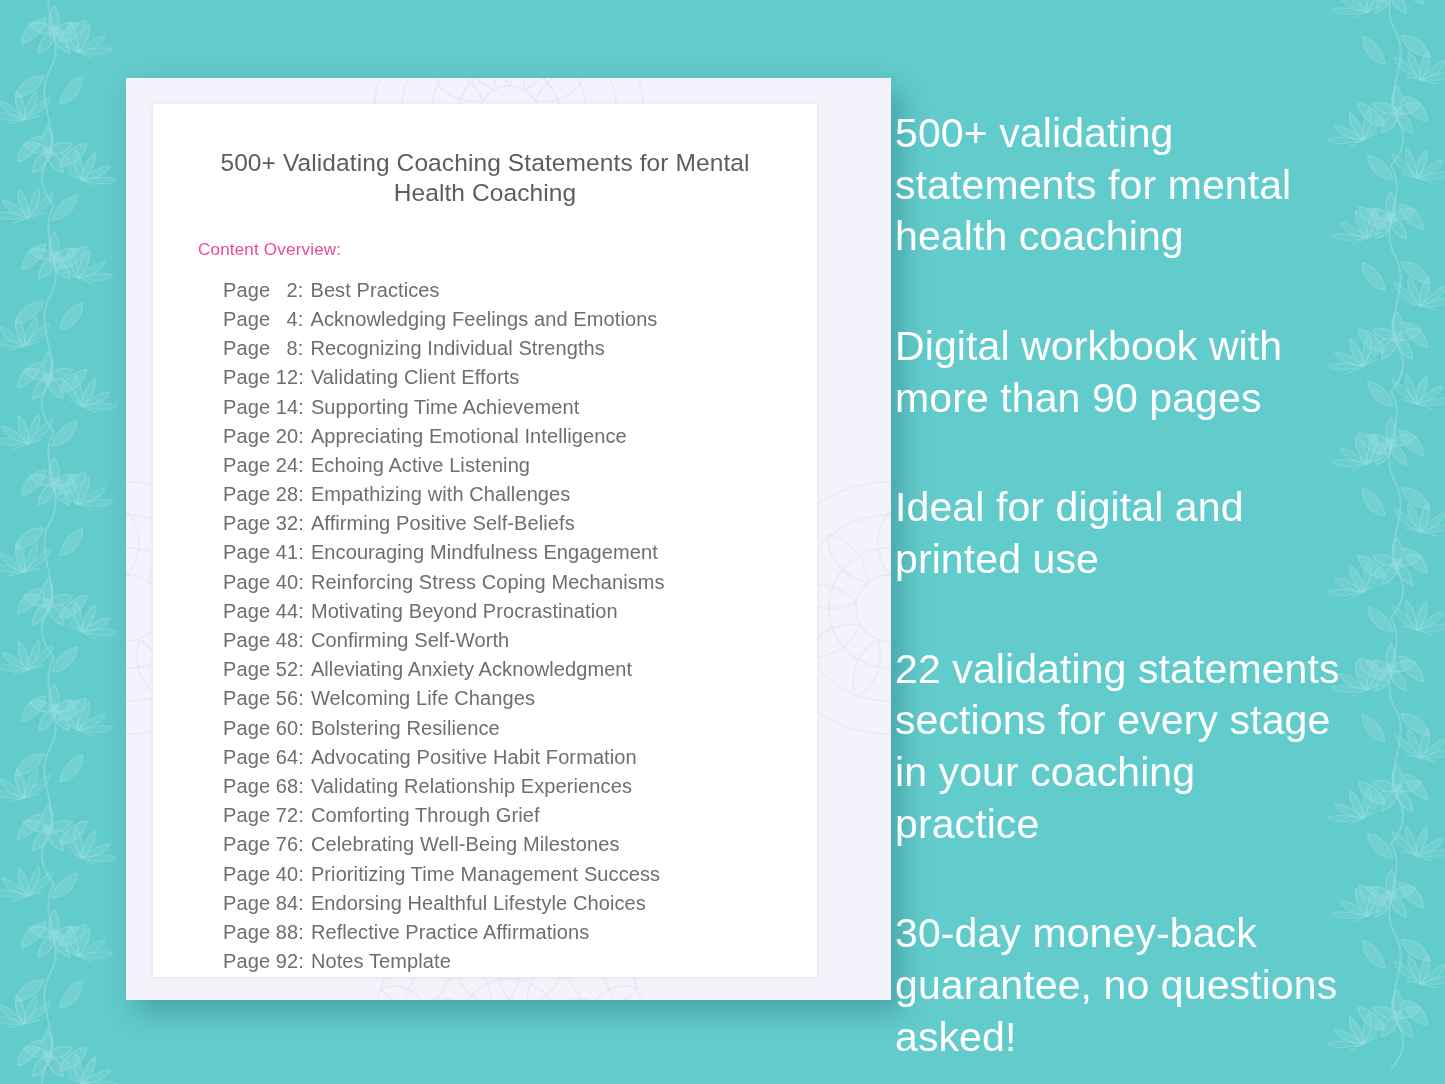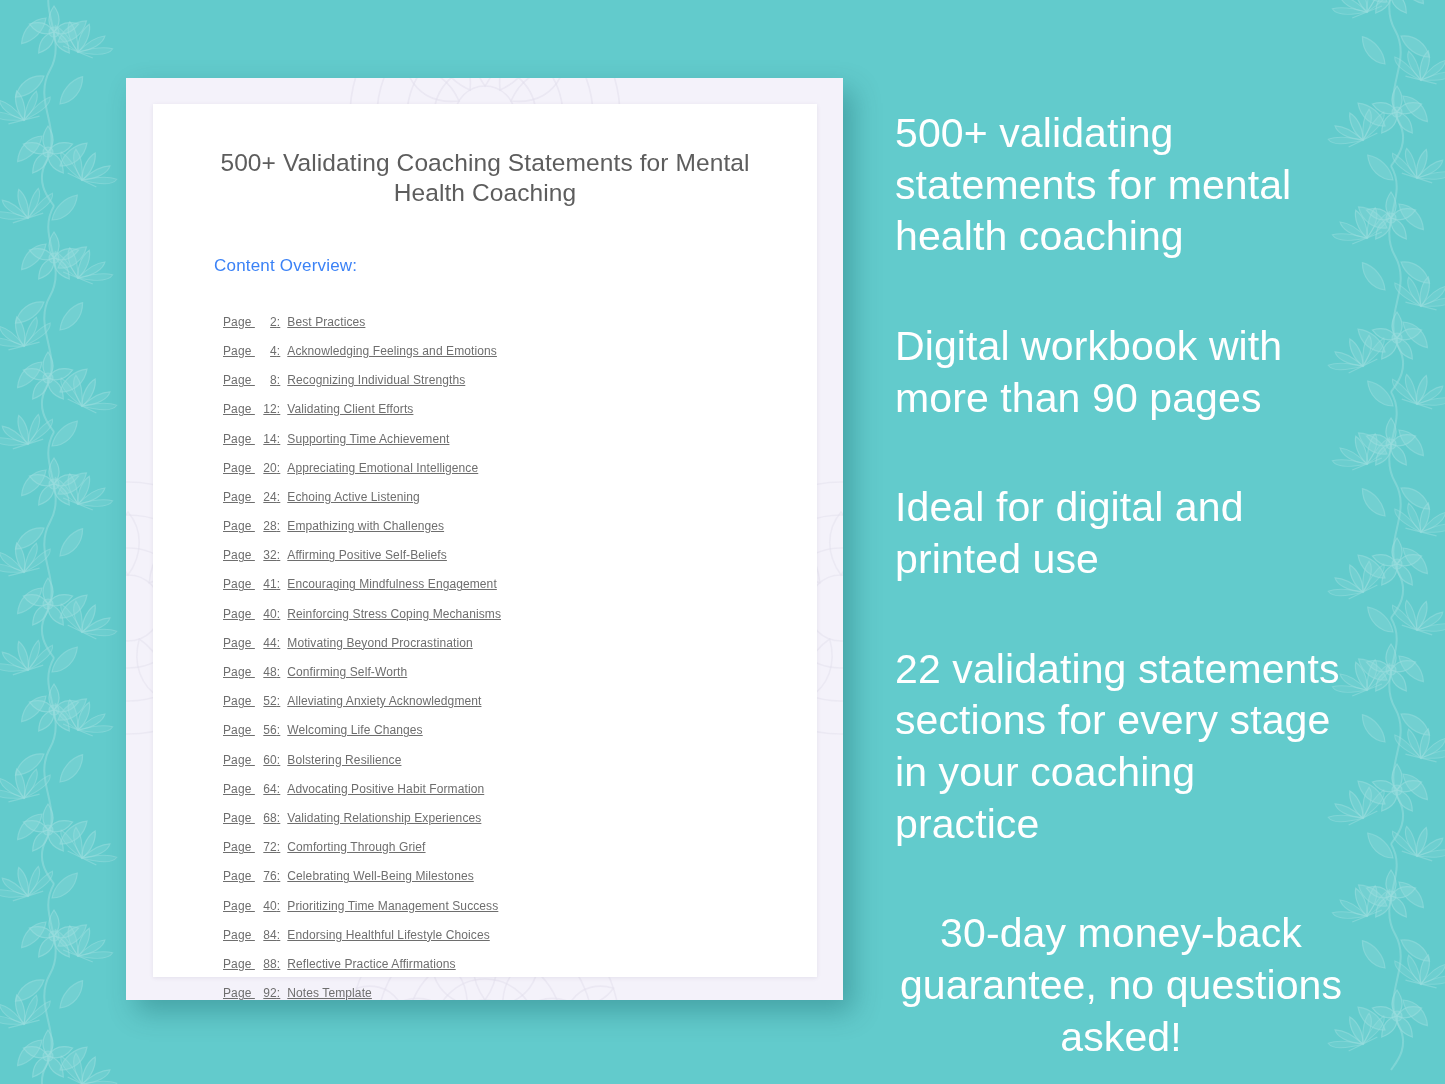--- a/index.html
+++ b/index.html
@@ -92,42 +92,41 @@
     padding: 44px 60px 0 60px;
     font-size: 24.5px;
     font-weight: 400;
     line-height: 1.22;
     text-align: center;
     color: #5d5d5d;
     letter-spacing: 0.1px;
   }
 
   #content-overview-label {
-    margin: 16px;
+    margin: 0;
     padding: 32px 0 0 45px;
     font-size: 17px;
     font-weight: 400;
-    color: #3b82f6;
+    color: #ec4899;
     letter-spacing: 0.2px;
   }
 
   #toc-list {
     list-style: none;
     margin: 0;
     padding: 16px 0 0 70px;
   }
   .toc-row {
     display: flex;
     align-items: baseline;
-    font-size: 12px;
+    font-size: 20px;
     color: #6e6e6e;
     letter-spacing: 0.1px;
     height: 29.2px;
     line-height: 29.2px;
-    text-decoration: underline;
   }
   .toc-page-label {
     white-space: pre;
   }
   .toc-page-num {
     display: inline-block;
     min-width: 22px;
     text-align: right;
   }
   .toc-colon { padding-right: 7px; }
@@ -141,21 +140,21 @@
     width: 452px;
   }
   .promo {
     margin: 0 0 58px 0;
     font-size: 41px;
     font-weight: 400;
     line-height: 1.26;
     color: #ffffff;
     letter-spacing: 0.1px;
   }
-  .promo:last-child { margin-bottom: 0; text-align: center; }
+  .promo:last-child { margin-bottom: 0; }
 </style>
 </head>
 <body>
 
 <div id="stage" style="background: rgb(98, 203, 204);">
 
   <svg class="vine left" viewBox="0 0 150 1130" preserveAspectRatio="none" aria-hidden="true">
     <defs>
       <g id="leafSprig">
         <path d="M0,0 C8,-10 22,-14 34,-10 C26,2 12,6 0,0 Z" fill="#ffffff" fill-opacity="0.30" stroke="#ffffff" stroke-opacity="0.55" stroke-width="1.2"></path>
@@ -201,21 +200,21 @@
   </svg>
 
   <svg class="vine right" viewBox="0 0 150 1130" preserveAspectRatio="none" aria-hidden="true">
     <use href="#vineUnit" y="-40"></use>
     <use href="#vineUnit" y="186"></use>
     <use href="#vineUnit" y="412"></use>
     <use href="#vineUnit" y="638"></use>
     <use href="#vineUnit" y="864"></use>
   </svg>
 
-  <div id="doc-card" style="background: rgb(244, 242, 250);">
+  <div id="doc-card" style="background: rgb(244, 242, 250); padding-left: 48px;">
 
     <svg class="mandala top" viewBox="-100 -100 200 200" aria-hidden="true">
       <g fill="none" stroke="#b9b4cd" stroke-opacity="0.55" stroke-width="1.1">
         <circle r="20"></circle>
           <circle r="34"></circle>
           <circle r="52"></circle>
           <circle r="72"></circle>
           <circle r="90"></circle>
         <g>
           <path d="M0,-20 C10,-34 10,-48 0,-60 C-10,-48 -10,-34 0,-20 Z"></path>

